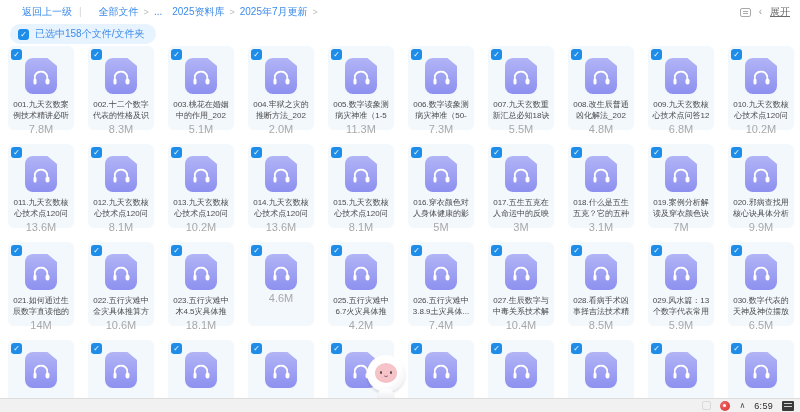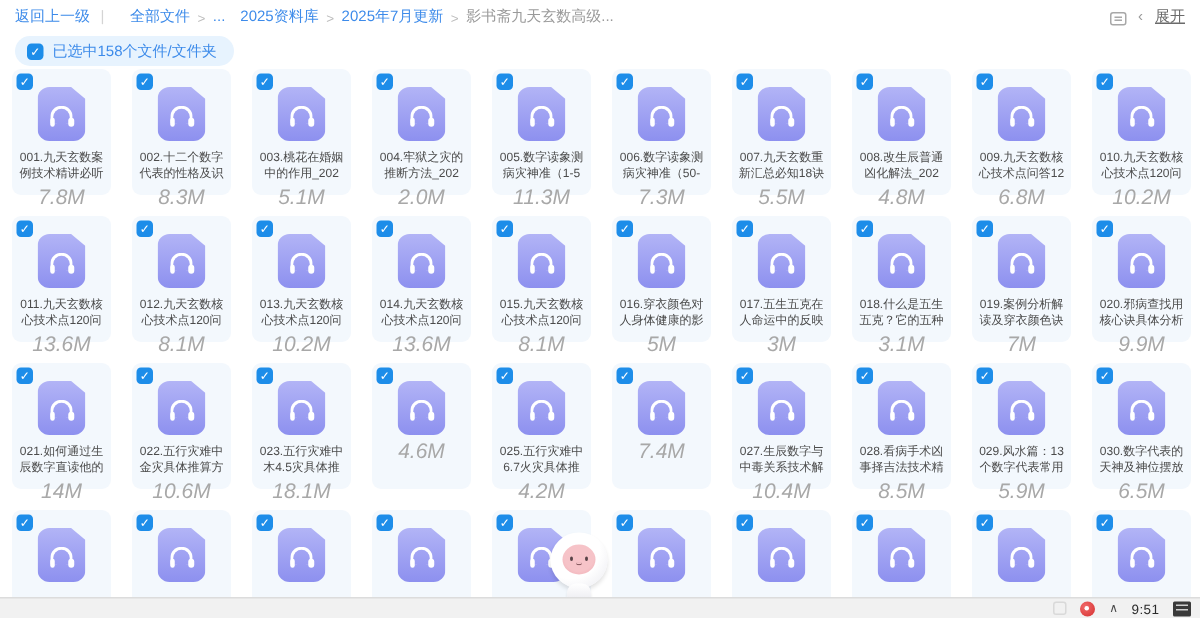--- a/index.html
+++ b/index.html
@@ -6,21 +6,21 @@
   html,body { width:800px; height:412px; overflow:hidden; }
   body {
     position:relative;
     background:#ffffff;
     font-family:"Liberation Sans","DejaVu Sans",sans-serif;
     color:#404040;
   }
 
   
   .topbar {
-    position:absolute; top:0; left:0; right:0; height:20px;
+    position:absolute; top:0; left:12px; right:0; height:20px;
     display:flex; align-items:center; padding:4px 10px 0 10px;
     font-size:10px; line-height:14px;
   }
   .back-link { color:#3d8bea; cursor:pointer; white-space:nowrap; }
   .crumb-divider { color:#d4d4d4; margin:0 7px; }
   .crumbs { display:flex; align-items:flex-end; white-space:nowrap; }
   .crumb-sep { color:#bcbcbc; margin:0 5px; font-size:9px; }
   .crumb-link { color:#3d8bea; cursor:pointer; }
   .crumb-current { color:#9a9a9a; }
   .topbar-right { margin-left:auto; display:flex; align-items:center; gap:8px; color:#8f8f8f; }
@@ -76,21 +76,21 @@
     content:""; position:absolute; bottom:-2px; width:3.5px; height:6px;
     background:#fff; border-radius:2px;
   }
   .headphones::before { left:-2.5px; }
   .headphones::after { right:-2.5px; }
   .file-name {
     margin-top:5px; padding:0 3px; height:22px; overflow:hidden;
     font-size:8px; line-height:11px; color:#4b4b4b; text-align:center;
     word-break:break-all;
   }
-  .file-size { margin-top:2px; text-align:center; font-size:14px; color:#a8a8a8;font-style:italic; }
+  .file-size { margin-top:2px; text-align:center; font-size:11px; color:#a8a8a8; }
 
   
   .mascot { position:absolute; left:366px; top:355px; width:42px; height:54px; z-index:6; cursor:pointer; }
   .mascot .helmet {
     width:38px; height:37px; background:radial-gradient(circle at 35% 30%,#ffffff 55%,#e9e9ef 100%);
     border-radius:50%; position:absolute; top:0; left:1px;
     box-shadow:0 2px 3px rgba(0,0,0,0.12);
   }
   .mascot .face {
     position:absolute; top:8px; left:9px; width:22px; height:20px;
@@ -145,21 +145,20 @@
       <span class="crumb-link">...</span>
 
       <span class="crumb-sep"></span>
       <span class="crumb-link">2025资料库</span>
 
       <span class="crumb-sep">&gt;</span>
       <span class="crumb-link">2025年7月更新</span>
 
   </span>
   <span class="crumb-sep">&gt;</span>
-  <span class="crumb-current">影书斋九天玄数高级...</span>
 
   <span class="topbar-right">
     <span class="view-icon"></span>
     <span class="collapse-chevron">‹</span>
     <span class="expand-label">展开</span>
   </span>
 </div>
 
 <div class="selection-pill">
   <span class="checkbox">✓</span>
@@ -390,20 +389,21 @@
       </div>
       <div class="file-name">025.五行灾难中6.7火灾具体推算...</div>
       <div class="file-size">4.2M</div>
     </div>
 
     <div class="file-card">
       <span class="checkbox">✓</span>
       <div class="file-icon">
         <span class="headphones"></span>
       </div>
+      <div class="file-name">026.五行灾难中3.8.9土灾具体...</div>
       <div class="file-size">7.4M</div>
     </div>
 
     <div class="file-card">
       <span class="checkbox">✓</span>
       <div class="file-icon">
         <span class="headphones"></span>
       </div>
       <div class="file-name">027.生辰数字与中毒关系技术解读_...</div>
       <div class="file-size">10.4M</div>
@@ -535,15 +535,15 @@
     <span class="eye r"></span>
     <span class="mouth"></span>
   </div>
   <div class="body"></div>
 </div>
 
 <div class="taskbar">
   <span class="tray-faint"></span>
   <span class="tray-red"></span>
   <span class="tray-chevron">∧</span>
-  <span class="clock">9:51</span>
+  <span class="clock">6:59</span>
   <span class="notif-icon"></span>
 </div>
 
 </body></html>

